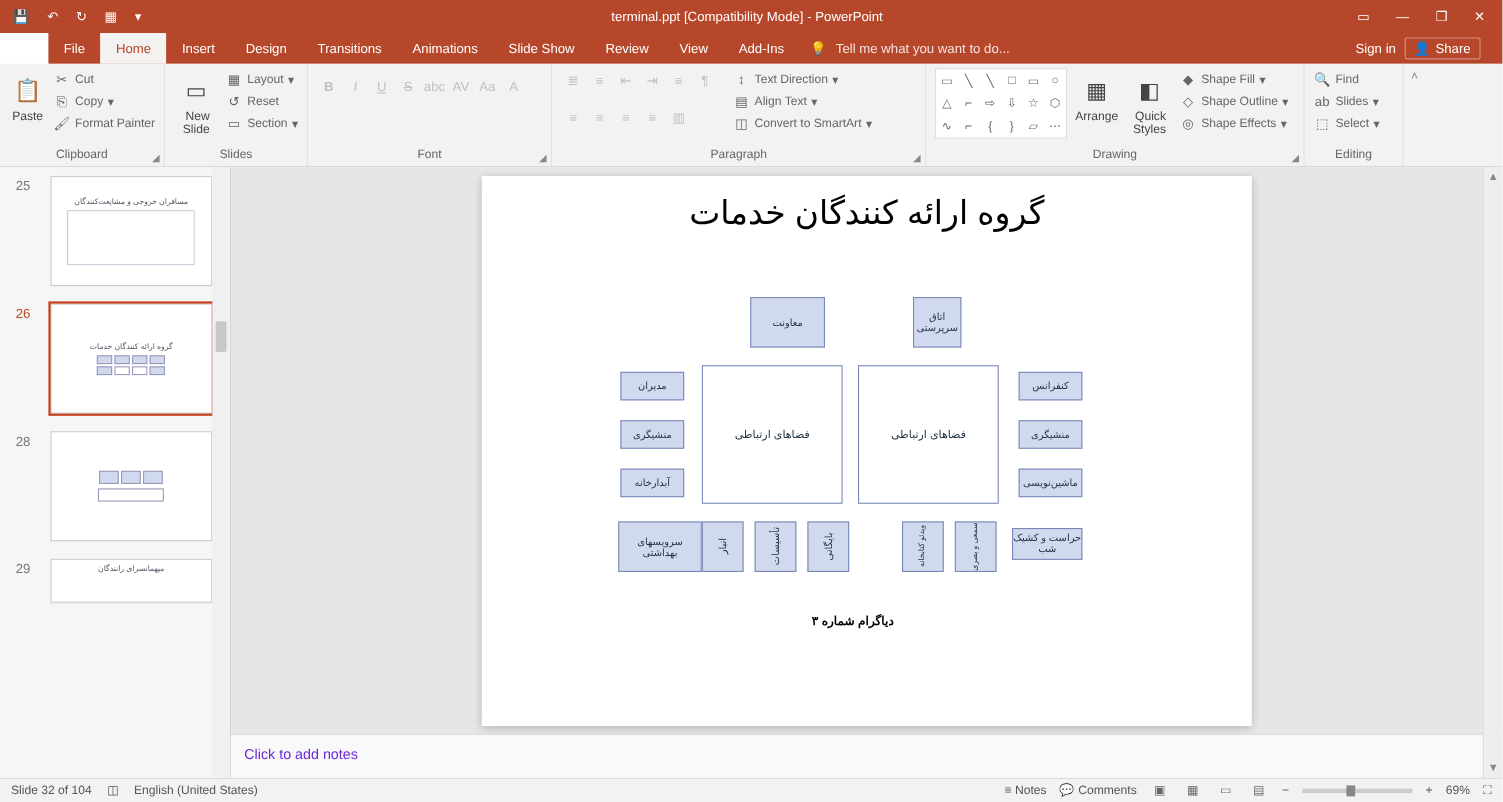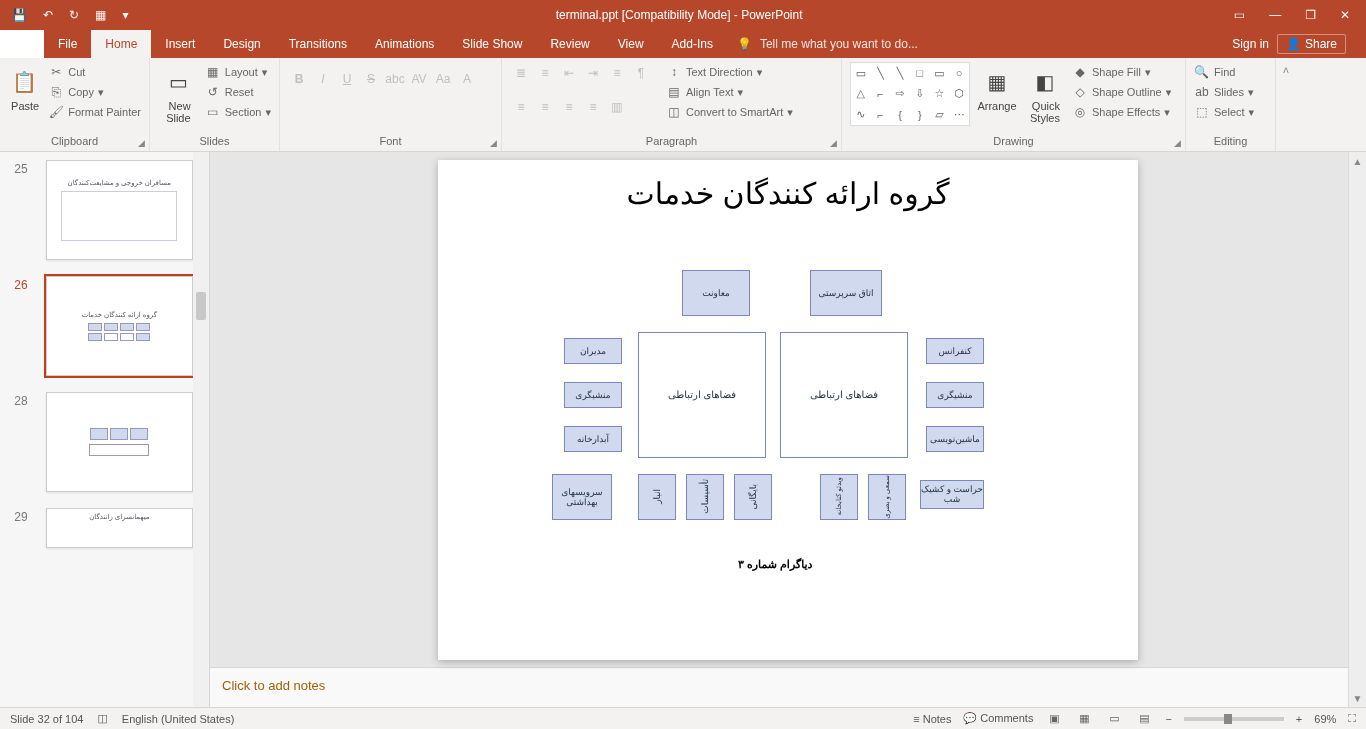--- a/index.html
+++ b/index.html
@@ -58,21 +58,21 @@
 .thumb-item .mini { width: 150px; height: 100px; background: #fff; border: 1px solid #ccc; box-shadow: 0 1px 2px rgba(0,0,0,0.1); font-size: 6px; color: #556; display: flex; flex-direction: column; align-items: center; justify-content: center; gap: 4px; }
 .thumb-item.sel .mini { outline: 2px solid #c43e1c; outline-offset: 0; }
 
 .editor { flex: 1; background: #e6e6e6; position: relative; display: flex; flex-direction: column; }
 .canvas-wrap { flex: 1; display: flex; align-items: center; justify-content: center; position: relative; }
 .canvas { width: 700px; height: 500px; background: #fff; box-shadow: 0 2px 8px rgba(0,0,0,0.25); position: relative; }
 .editor .vscroll { position: absolute; right: 0; top: 0; bottom: 0; width: 18px; background: #eee; border-left: 1px solid #ddd; }
 .editor .vscroll .arrow { height: 18px; display: flex; align-items: center; justify-content: center; color: #888; font-size: 10px; }
 .editor .vscroll .track { position: absolute; top: 18px; bottom: 18px; left: 0; right: 0; }
 
-.notes { height: 40px; background: #f9f9f9; border-top: 1px solid #d6d6d6; padding: 10px 12px; color: #a16207; font-size: 13px; }
+.notes { height: 40px; background: #f9f9f9; border-top: 1px solid #d6d6d6; padding: 10px 12px; color: #6d28d9; font-size: 13px; }
 
 
 .slide-title { text-align: center; font-size: 30px; color: #000; padding-top: 16px; font-family: Tahoma, sans-serif; }
 .dbox { position: absolute; background: #d0d9ee; border: 1px solid #7a89b8; font-size: 9px; color: #234; display: flex; align-items: center; justify-content: center; text-align: center; font-family: Tahoma, sans-serif; }
 .cbox { position: absolute; background: #fff; border: 1px solid #7a89b8; font-size: 10px; color: #234; display: flex; align-items: center; justify-content: center; font-family: Tahoma, sans-serif; }
 .dcap { position: absolute; font-size: 11px; color: #000; font-weight: bold; font-family: Tahoma, sans-serif; }
 
 
 .statusbar { height: 22px; background: #f3f2f1; border-top: 1px solid #d6d6d6; display: flex; align-items: center; font-size: 11px; color: #555; }
 .statusbar .left { display: flex; gap: 14px; padding: 0 10px; align-items: center; }
@@ -366,34 +366,34 @@
         <div class="thumb"></div>
       </div>
   </div>
 
   <div class="editor">
     <div class="canvas-wrap">
       <div class="canvas">
         <div class="slide-title">گروه ارائه کنندگان خدمات</div>
 
         <div class="dbox" style="left:244px;top:110px;width:68px;height:46px">معاونت</div>
-        <div class="dbox" style="left:372px;top:110px;width:72px;height:46px">اتاق سرپرستی</div>
+        <div class="dbox" style="left:392px;top:110px;width:44px;height:46px">اتاق سرپرستی</div>
 
         <div class="dbox" style="left:126px;top:178px;width:58px;height:26px">مدیران</div>
         <div class="dbox" style="left:126px;top:222px;width:58px;height:26px">منشیگری</div>
         <div class="dbox" style="left:126px;top:266px;width:58px;height:26px">آبدارخانه</div>
 
         <div class="cbox" style="left:200px;top:172px;width:128px;height:126px">فضاهای ارتباطی</div>
         <div class="cbox" style="left:342px;top:172px;width:128px;height:126px">فضاهای ارتباطی</div>
 
         <div class="dbox" style="left:488px;top:178px;width:58px;height:26px">کنفرانس</div>
         <div class="dbox" style="left:488px;top:222px;width:58px;height:26px">منشیگری</div>
         <div class="dbox" style="left:488px;top:266px;width:58px;height:26px">ماشین‌نویسی</div>
 
-        <div class="dbox" style="left:114px;top:314px;width:60px;height:46px">سرویسهای بهداشتی</div>
+        <div class="dbox" style="left:124px;top:314px;width:76px;height:46px">سرویسهای بهداشتی</div>
         <div class="dbox" style="left:200px;top:314px;width:38px;height:46px">
             <span class="vtext">انبار</span>
           </div>
         <div class="dbox" style="left:248px;top:314px;width:38px;height:46px">
             <span class="vtext">تأسیسات</span>
           </div>
         <div class="dbox" style="left:296px;top:314px;width:38px;height:46px">
             <span class="vtext">بایگانی</span>
           </div>
         <div class="dbox" style="left:382px;top:314px;width:38px;height:46px">

